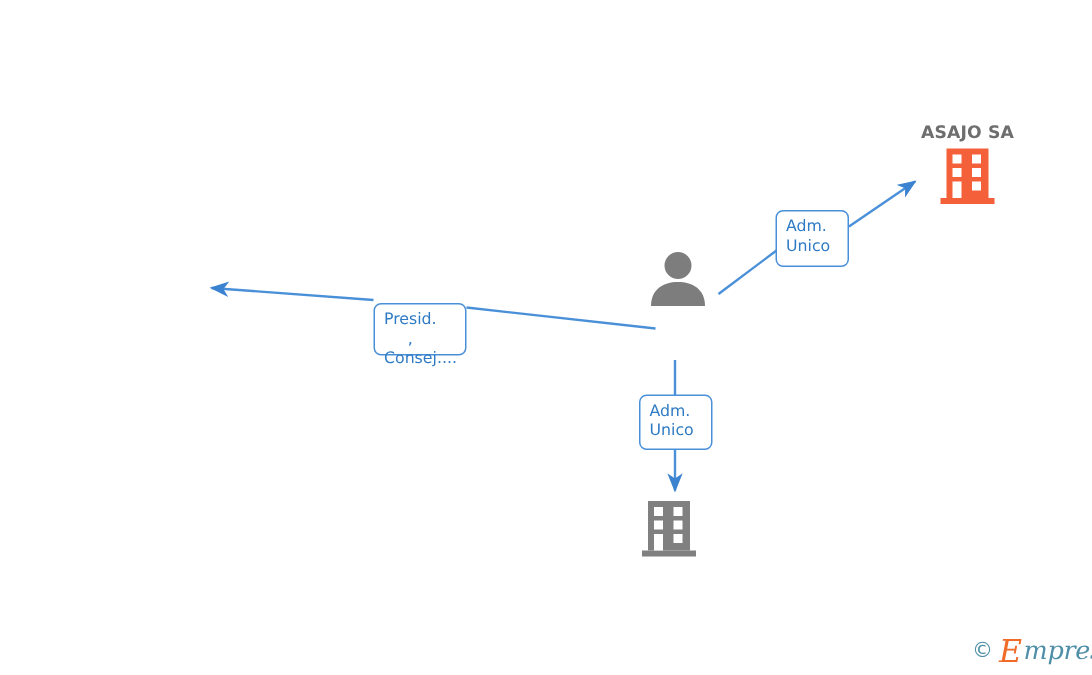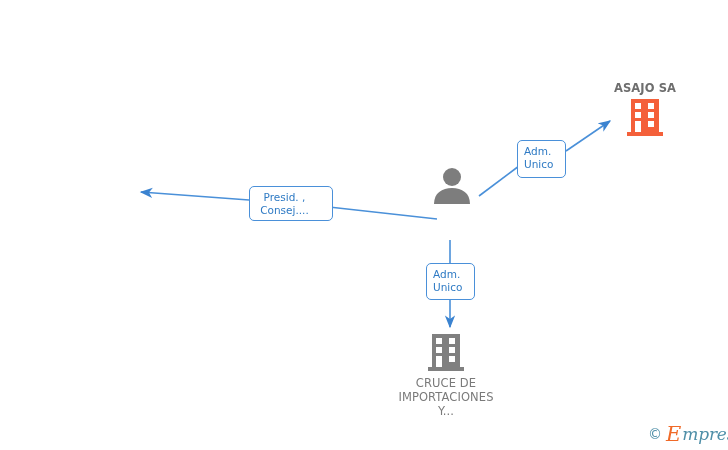--- a/index.html
+++ b/index.html
@@ -149,29 +149,26 @@
             <rect x="52" y="8" width="6" height="6"></rect>
             <rect x="65" y="8" width="6" height="6"></rect>
             <rect x="52" y="17" width="6" height="6"></rect>
             <rect x="65" y="17" width="6" height="6"></rect>
             <rect x="52" y="26" width="6" height="11"></rect>
             <rect x="65" y="26" width="6" height="6"></rect>
           </g>
         </g>
       </svg>
     </span>
-    <div class="node-label" style="margin-top:2px;">CRUCE DE
-IMPORTACIONES
-Y...</div>
   </div>
 
   <div class="edge-label" style="left:517px; top:140px; width:49px; height:38px;">Adm.
 Unico</div>
 
-  <div class="edge-label" style="left:249px; top:186px; width:84px; height:35px;">Presid. ,
+  <div class="edge-label" style="left:249px; top:202px; width:62px; height:35px;">Presid. ,
 Consej....</div>
 
   <div class="edge-label" style="left:426px; top:263px; width:49px; height:37px;">Adm.
 Unico</div>
 
   <div class="watermark" style="left:648px; top:424px;">
     <span class="wm-c">©</span>
     <span class="wm-e">E</span>
     <span class="wm-rest">mpresia</span>
   </div>

